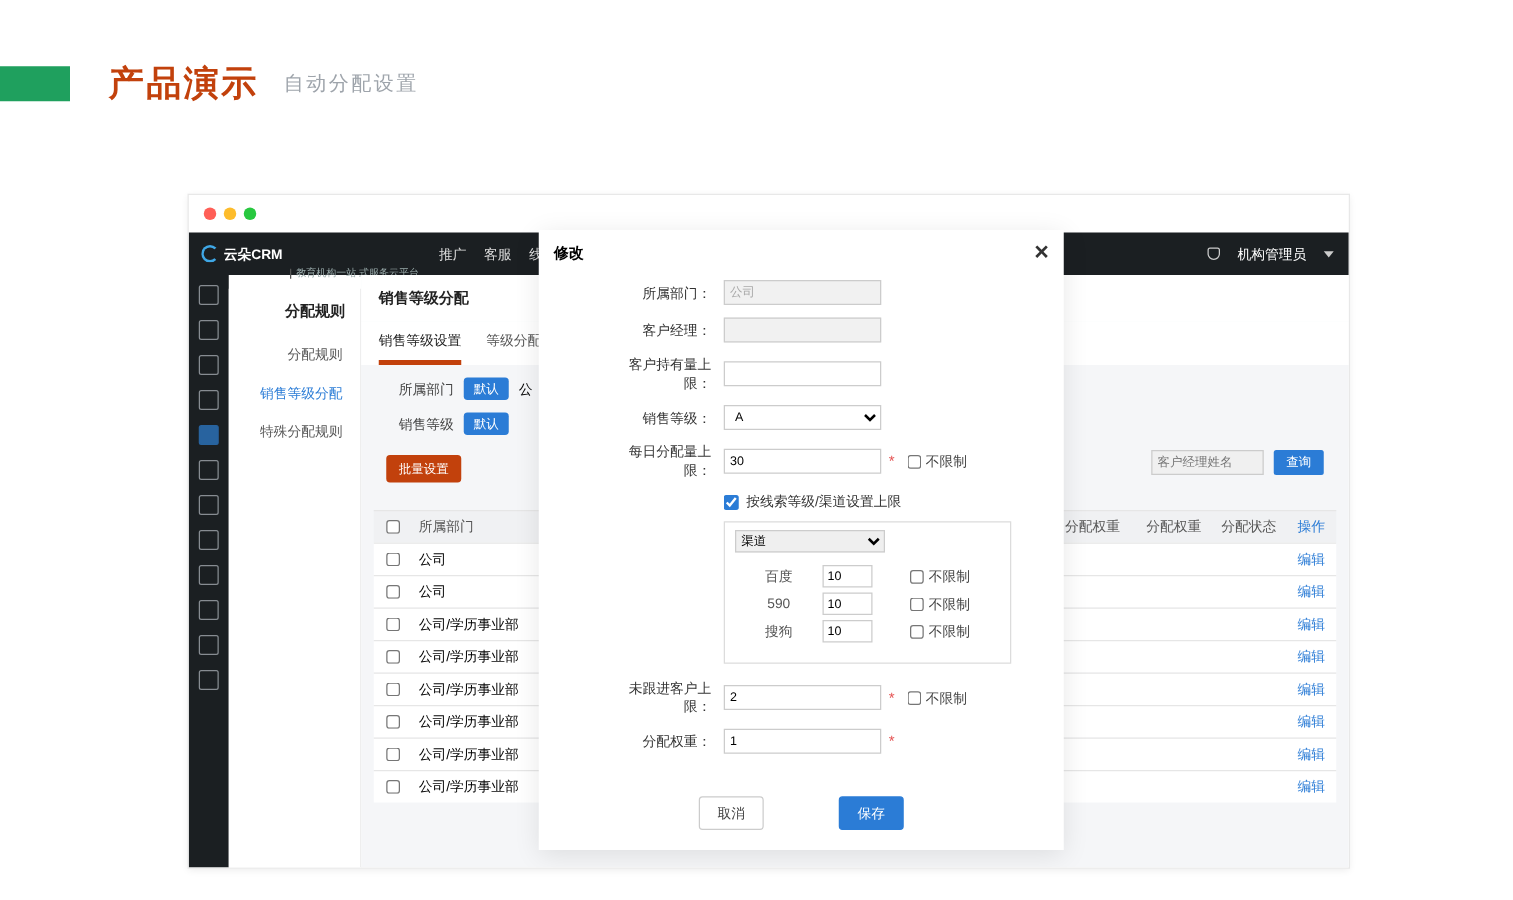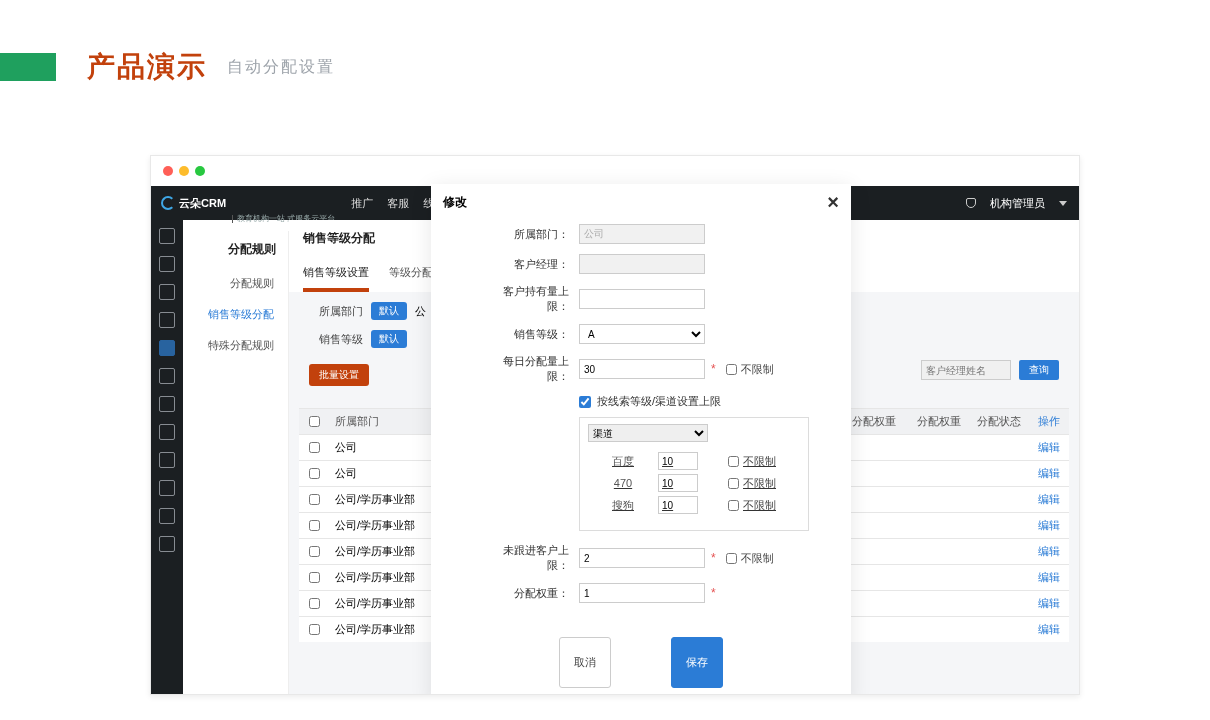--- a/index.html
+++ b/index.html
@@ -169,29 +169,29 @@
   .modal .row{display:flex;align-items:center;margin-bottom:10px;}
   .modal .lab{width:88px;text-align:right;padding-right:10px;color:#333;}
   .modal .inp{width:126px;height:20px;border:1px solid #ccc;background:#fff;font-size:10px;padding:0 4px;}
   .modal .inp.dis{background:#f1f1f1;color:#aaa;}
   .modal select.inp{appearance:auto;}
   .modal .req{color:#e55353;margin-left:6px;font-size:12px;}
   .modal .cb{width:11px;height:11px;margin:0 4px 0 10px;vertical-align:middle;}
   .modal .nolimit{font-size:11px;color:#444;}
   .modal .channel-check{display:flex;align-items:center;margin:4px 0 8px 88px;font-size:11px;color:#333;}
   .modal .channel-check input{accent-color:#2b7cd6;margin-right:6px;width:12px;height:12px;}
-  .modal .channel-box{border:1px solid #dcdcdc;margin-left:88px;width:230px;padding:6px 8px 12px 8px;text-decoration:underline;}
+  .modal .channel-box{border:1px solid #dcdcdc;margin-left:88px;width:230px;padding:6px 8px 12px 8px;}
   .modal .channel-box select{width:120px;height:18px;font-size:10px;border:1px solid #ccc;margin-bottom:6px;}
   .modal .ch-row{display:flex;align-items:center;margin:4px 0;font-size:11px;}
   .modal .ch-row .ch-name{width:70px;text-align:center;color:#555;}
   .modal .ch-row .ch-inp{width:40px;height:18px;border:1px solid #ccc;font-size:10px;text-align:left;padding:0 3px;}
   .modal .ch-row .ch-cb{margin-left:30px;width:11px;height:11px;}
   .modal .ch-row .ch-lab{font-size:11px;color:#444;margin-left:4px;}
   .modal .footer{display:flex;justify-content:center;gap:60px;padding:10px 0 16px 0;}
-  .modal .btn{padding:17px 14px;font-size:11px;border-radius:3px;cursor:pointer;}
+  .modal .btn{padding:5px 14px;font-size:11px;border-radius:3px;cursor:pointer;}
   .modal .btn.cancel{border:1px solid #ccc;color:#444;background:#fff;}
   .modal .btn.primary{background:#2b7cd6;color:#fff;border:1px solid #2b7cd6;}
 </style>
 </head>
 <body>
 
 <div class="page-header">
   <div class="green-block"></div>
   <div class="title-main">产品演示</div>
   <div class="title-sub">自动分配设置</div>
@@ -424,21 +424,21 @@
         <select>
           <option>渠道</option>
         </select>
         <div class="ch-row">
           <span class="ch-name">百度</span>
           <input class="ch-inp" value="10" style="">
           <input type="checkbox" class="ch-cb" style="">
           <span class="ch-lab">不限制</span>
         </div>
         <div class="ch-row">
-          <span class="ch-name">470</span>
+          <span class="ch-name">590</span>
           <input class="ch-inp" value="10" style="">
           <input type="checkbox" class="ch-cb" style="">
           <span class="ch-lab">不限制</span>
         </div>
         <div class="ch-row">
           <span class="ch-name">搜狗</span>
           <input class="ch-inp" value="10" style="">
           <input type="checkbox" class="ch-cb" style="">
           <span class="ch-lab">不限制</span>
         </div>

